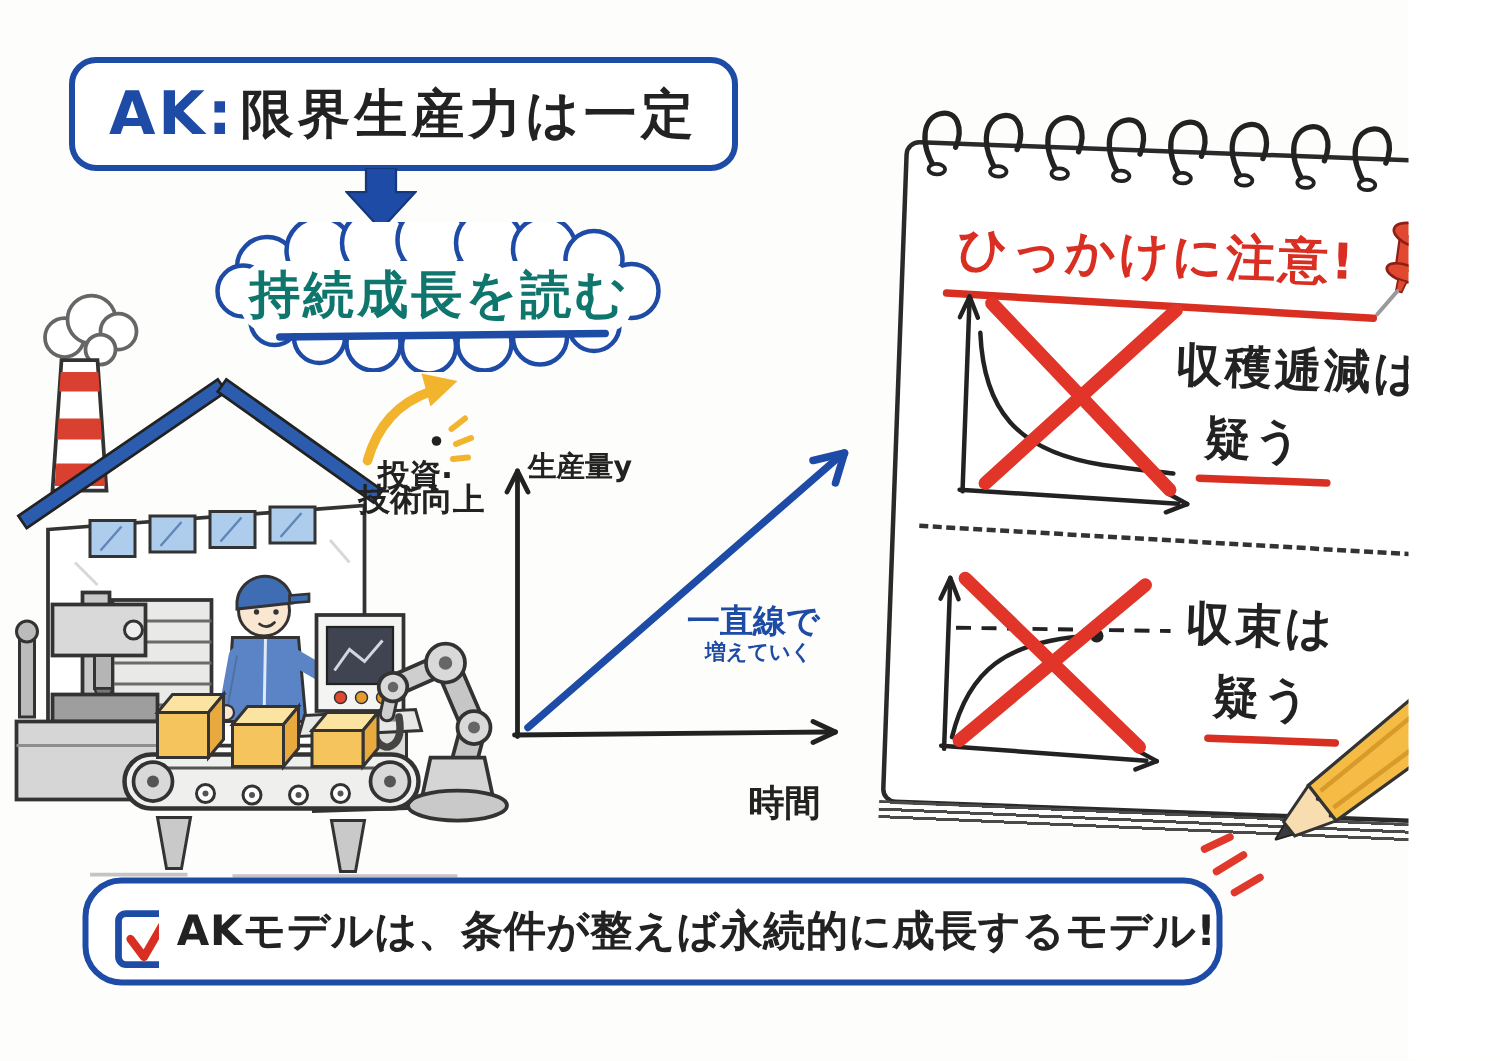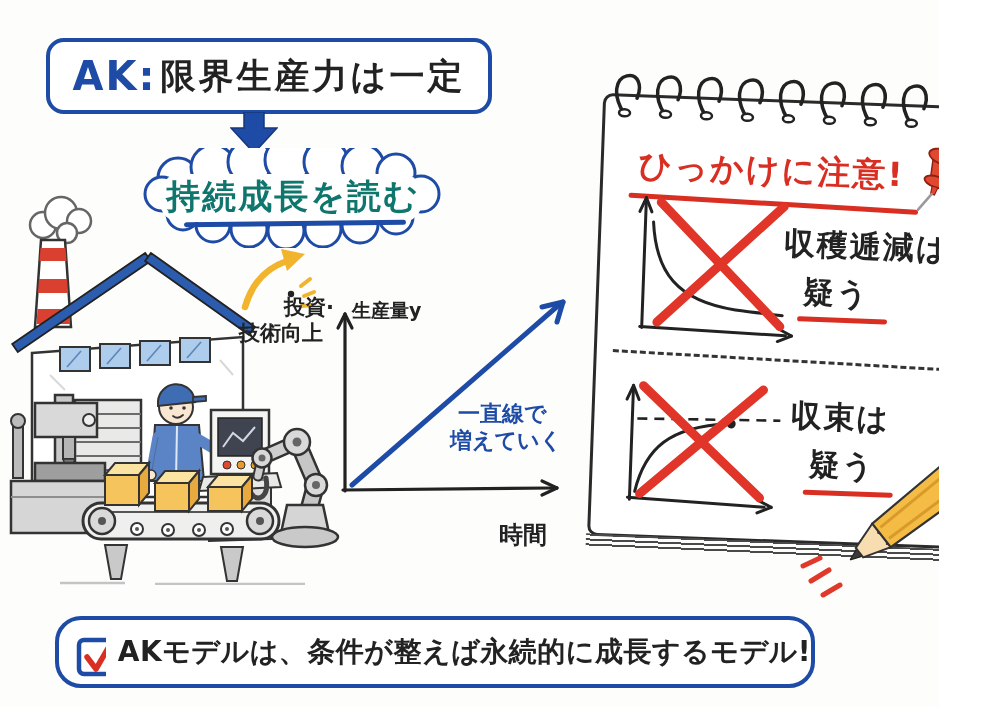--- a/index.html
+++ b/index.html
@@ -11,47 +11,47 @@
     display:flex;align-items:center;justify-content:center;background:#fff;white-space:nowrap;}
   .title-box .hl{color:#1e4ba6;font-size:40px;font-weight:600;letter-spacing:2px;margin-right:4px;}
   .title-box .tx{color:#222;font-size:35px;font-weight:600;letter-spacing:3px;}
   
   .cloud-text{left:158px;top:174px;width:270px;text-align:center;font-size:34px;font-weight:600;
     color:#0f766e;letter-spacing:2px;}
   .cloud-underline{left:184px;top:221px;width:222px;height:5px;background:#1e4ba6;border-radius:3px;
     transform:rotate(-0.6deg);}
   
   .lbl{color:#222;font-weight:600;white-space:nowrap;}
-  .inv1{left:252px;top:293px;font-size:21px;margin-left:32px;}
+  .inv1{left:252px;top:303px;font-size:21px;}
   .inv2{left:239px;top:319px;font-size:21px;}
   .ylab1{left:335px;top:275px;font-size:19px;}
   .ylab2{left:352px;top:298px;font-size:19px;}
   .xlab{left:499px;top:519px;font-size:24px;}
   .ann{color:#1e4ba6;font-weight:600;}
   .ann1{left:458px;top:399px;font-size:22px;}
-  .ann2{left:450px;top:426px;font-size:22px;}
+  .ann2{left:470px;top:426px;font-size:14px;}
   
   .notebook{left:595px;top:100px;width:385px;height:437px;background:#fff;border:3px solid #2a2a2a;
     border-radius:10px;transform:rotate(2.1deg);}
   .nb-right-edge{top:6px;bottom:6px;right:4px;width:8px;border-left:2.5px solid #3a3a3a;border-right:2.5px solid #3a3a3a;}
   .nb-bottom-stack{left:-4px;right:14px;bottom:-15px;height:13px;
     background:repeating-linear-gradient(to bottom,#4a4a4a 0 2px,transparent 2px 5px);transform:rotate(0.4deg);}
   .nb-heading{left:35px;top:46px;width:290px;font-size:33px;font-weight:600;color:#d92f23;letter-spacing:2px;white-space:nowrap;}
   .nb-heading-underline{left:26px;top:99px;width:290px;height:4.5px;background:#d92f23;border-radius:3px;transform:rotate(1.3deg);}
   .nb-label{font-size:31px;font-weight:600;color:#222;letter-spacing:2px;white-space:nowrap;}
   .nb-l1a{left:183px;top:120px;}
   .nb-l1b{left:204px;top:168px;}
   .nb-u1{left:199px;top:213px;width:90px;height:4.5px;background:#d92f23;border-radius:3px;}
   .nb-l2a{left:196px;top:292px;}
   .nb-l2b{left:216px;top:340px;}
   .nb-u2{left:211px;top:386px;width:90px;height:4.5px;background:#d92f23;border-radius:3px;}
   .nb-divider{left:16px;top:256px;width:330px;height:0;border-top:3.5px dashed #333;transform:rotate(1.2deg);}
   
   .banner{left:55px;top:585px;width:760px;height:72px;border:4px solid #1e4ba6;border-radius:26px;
-    background:#fff;display:flex;align-items:center;padding-left:16px;box-sizing:border-box;margin-top:31px;}
+    background:#fff;display:flex;align-items:center;padding-left:16px;box-sizing:border-box;}
   .banner-text{font-size:28px;font-weight:600;color:#222;letter-spacing:0.5px;margin-left:12px;white-space:nowrap;}
   .pencil-wrap{left:850px;top:538px;width:178px;height:44px;transform:rotate(-38deg);transform-origin:0 50%;}
 </style>
 </head>
 <body>
 
 <div class="canvas">
 
   <div class="abs title-box">
     <span class="hl">AK:</span>

